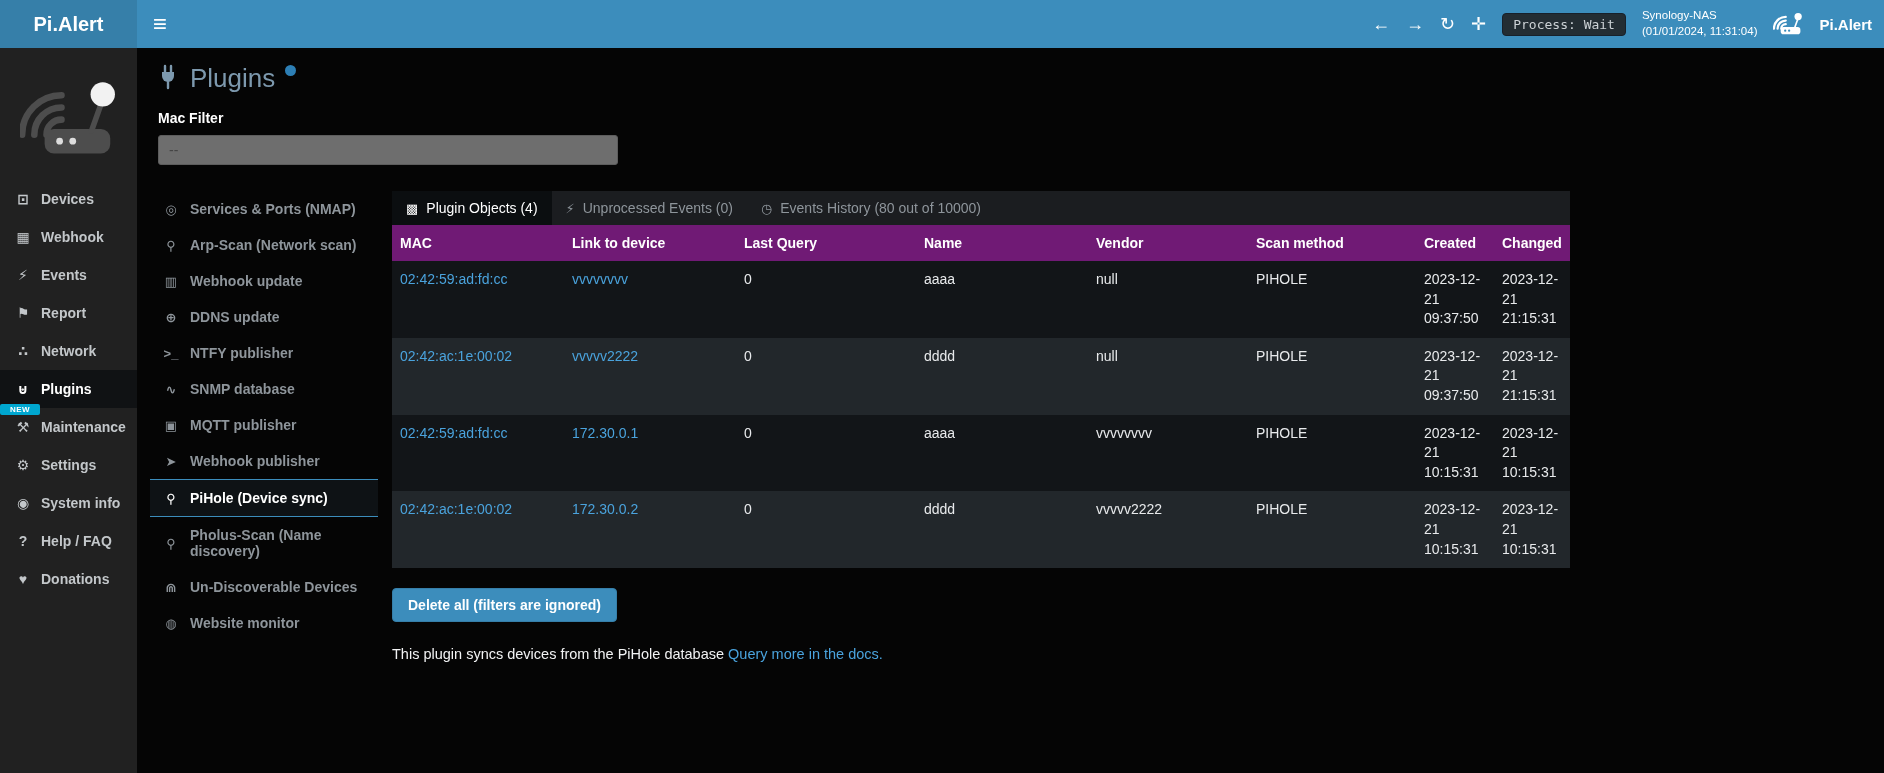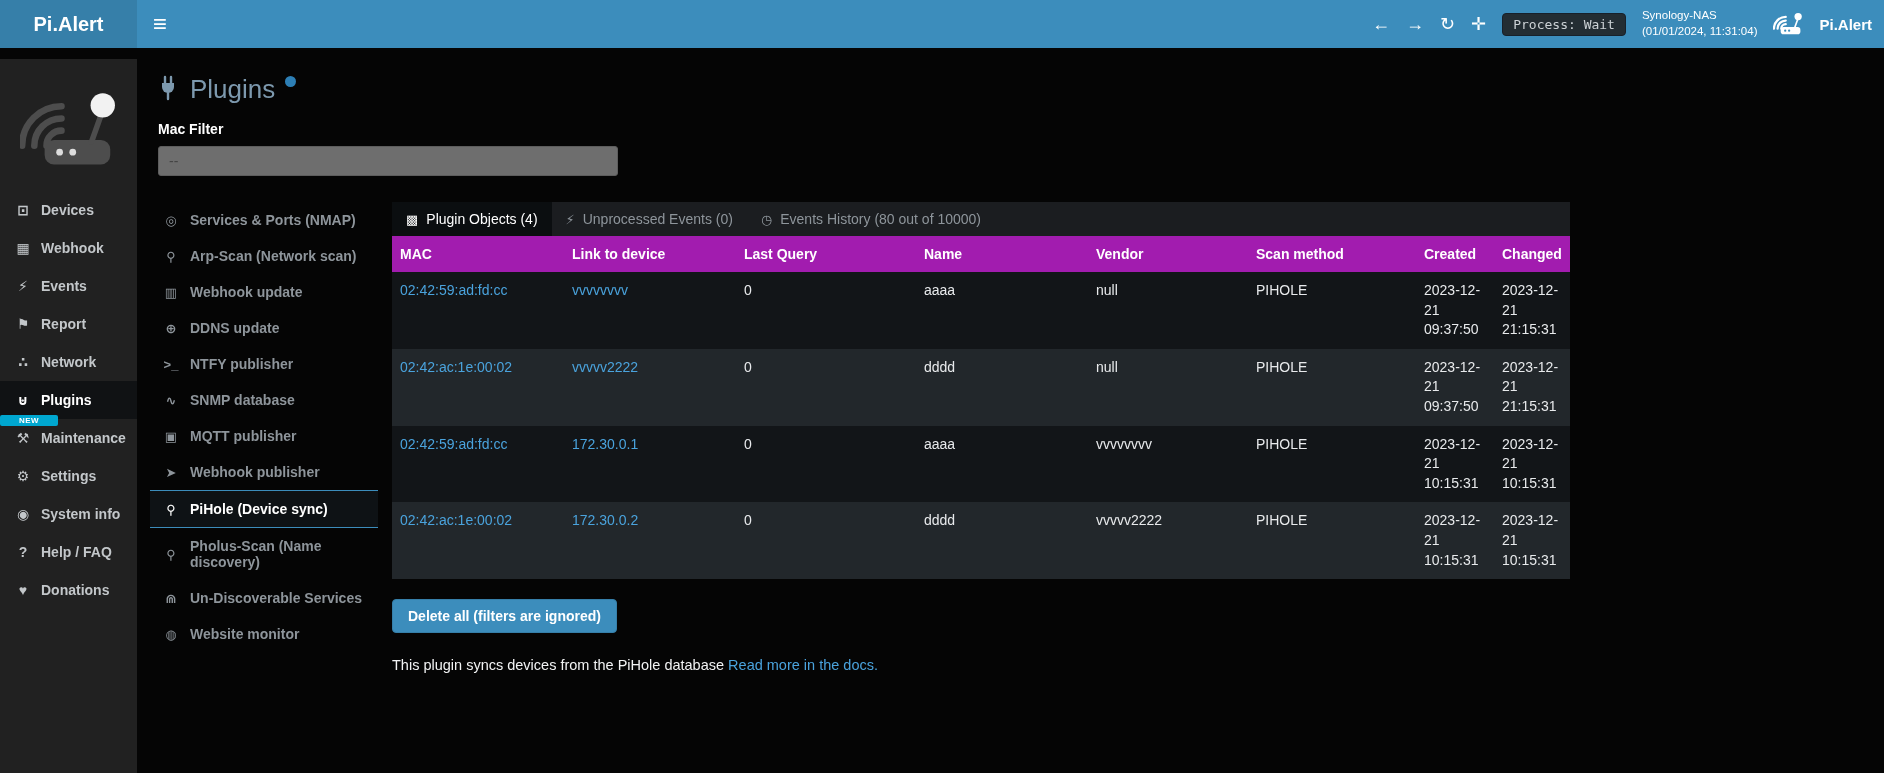--- a/index.html
+++ b/index.html
@@ -1,17 +1,17 @@
 <!DOCTYPE html>
 <html><head>
 <meta charset="utf-8">
 <style>
   html,body{margin:0;padding:0;background:#050505;}
   body{width:1884px;height:773px;overflow:hidden;font-family:"Liberation Sans","DejaVu Sans",sans-serif;color:#e6e8ea;}
-  .app{display:flex;flex-direction:column;height:773px;width:1884px;gap:11px;}
+  .app{display:flex;flex-direction:column;height:773px;width:1884px;}
 
   
   .topbar{display:flex;height:48px;flex-shrink:0;}
   .brand{width:137px;background:#367fa9;color:#fff;display:flex;align-items:center;justify-content:center;
          font-size:20px;font-weight:700;cursor:pointer;}
   .topbar-main{flex:1;background:#3c8dbc;display:flex;align-items:center;justify-content:space-between;
                padding:0 12px 0 16px;color:#fff;}
   .hamburger{font-size:24px;line-height:1;cursor:pointer;}
   .topbar-right{display:flex;align-items:center;gap:16px;}
   .nav-ico{font-size:18px;cursor:pointer;}
@@ -22,21 +22,21 @@
 
   
   .body-row{display:flex;flex:1;min-height:0;}
   .sidebar{width:137px;background:#212121;flex-shrink:0;display:flex;flex-direction:column;}
   .logo-box{height:132px;display:flex;align-items:center;justify-content:center;}
   .side-item{display:flex;align-items:center;gap:9px;padding:11px 14px;color:#c3c7ca;font-size:14px;
              font-weight:700;position:relative;cursor:pointer;}
   .side-item .ico{width:18px;text-align:center;font-size:14px;flex-shrink:0;}
   .side-item.active{background:#101214;color:#fff;}
   .new-badge{position:absolute;left:0;top:-4px;background:#00a7d0;color:#fff;font-size:8px;font-weight:700;
-             padding:1px 19px;border-radius:2px;letter-spacing:.5px;}
+             padding:1px 10px;border-radius:2px;letter-spacing:.5px;}
 
   .main{flex:1;background:#050505;padding:10px 0 0 13px;overflow:hidden;}
   .page-header{display:flex;align-items:flex-start;gap:10px;color:#7d99ae;margin:6px 0 4px 6px;}
   .page-title{font-size:26px;font-weight:500;margin:0;line-height:1.1;}
   .title-badge{width:11px;height:11px;border-radius:50%;background:#2d7fb5;margin-top:1px;}
 
   .filter-block{margin:16px 0 0 8px;}
   .filter-label{font-size:14px;font-weight:700;color:#fff;display:block;margin-bottom:9px;}
   .filter-input{width:438px;height:28px;background:#6e6e6e;border:1px solid #5d5d5d;border-radius:3px;
                 padding:0 10px;font-size:14px;color:#1e1e1e;font-family:inherit;}
@@ -49,21 +49,21 @@
   .pnav-item .ico{width:18px;text-align:center;font-size:13px;flex-shrink:0;}
   .pnav-item.active{background:#0e1215;color:#fff;border-top:1px solid #3c8dbc;border-bottom:1px solid #3c8dbc;}
 
   .plugin-panel{margin-left:14px;width:1178px;}
   .tabs{display:flex;background:#1b1d20;}
   .tab{display:flex;align-items:center;gap:8px;padding:9px 14px;color:#8e959b;font-size:14px;cursor:pointer;}
   .tab.active{background:#0b0e10;color:#fff;}
   .tab .ico{font-size:13px;}
 
   table{border-collapse:collapse;table-layout:fixed;width:1178px;font-size:14px;}
-  th{background:#a21caf;color:#fff;text-align:left;font-weight:700;padding:10px 8px;}
+  th{background:#701a75;color:#fff;text-align:left;font-weight:700;padding:10px 8px;}
   td{padding:9px 8px;vertical-align:top;color:#e8eaec;line-height:1.4;margin-left:45px;}
   tbody tr:nth-child(odd){background:#121518;}
   tbody tr:nth-child(even){background:#22272b;}
   .col-right{text-align:left;}
   a.cell-link{color:#4aa3dd;text-decoration:none;cursor:pointer;}
 
   .delete-btn{margin-top:20px;background:#3c8dbc;color:#fff;border:1px solid #367fa9;border-radius:4px;
               padding:8px 15px;font-size:14px;font-weight:700;cursor:pointer;font-family:inherit;}
   .note{margin-top:24px;font-size:14.5px;color:#f2f3f4;}
   .note a{color:#4aa3dd;text-decoration:none;cursor:pointer;}
@@ -223,21 +223,21 @@
           <div class="pnav-item active">
             <span class="ico">⚲</span>
             <span>PiHole (Device sync)</span>
           </div>
           <div class="pnav-item">
             <span class="ico">⚲</span>
             <span>Pholus-Scan (Name discovery)</span>
           </div>
           <div class="pnav-item">
             <span class="ico">⋒</span>
-            <span>Un-Discoverable Services</span>
+            <span>Un-Discoverable Devices</span>
           </div>
           <div class="pnav-item">
             <span class="ico">◍</span>
             <span>Website monitor</span>
           </div>
         </nav>
 
         <section class="plugin-panel">
           <div class="tabs">
             <div class="tab active">
@@ -318,19 +318,19 @@
                 <td class="col-right">2023-12-21 10:15:31</td>
                 <td class="col-right">2023-12-21 10:15:31</td>
               </tr>
             </tbody>
           </table>
 
           <button class="delete-btn">Delete all (filters are ignored)</button>
 
           <p class="note">
             <span>This plugin syncs devices from the PiHole database</span>
-            <a>Read more in the docs.</a>
+            <a>Query more in the docs.</a>
           </p>
         </section>
       </div>
     </main>
   </div>
 </div>
 
 </body></html>

